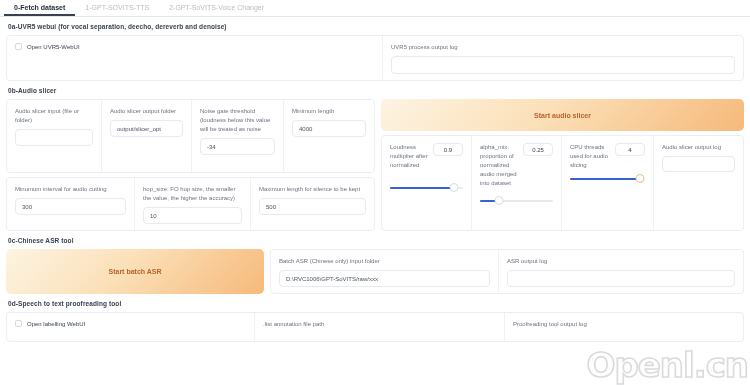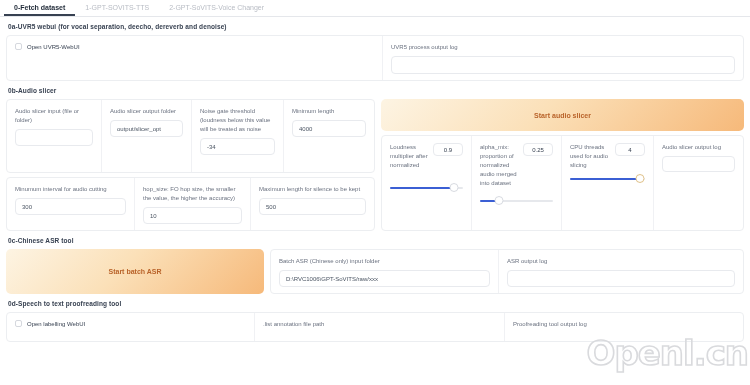--- a/index.html
+++ b/index.html
@@ -164,21 +164,21 @@
     padding: 0 4px;
   }
 
   .slider-head { display: flex; align-items: flex-start; gap: 5px; }
   .slider-head .fieldlabel { flex: 1; margin-bottom: 0; }
 
   
   .watermark {
     position: absolute;
     right: 2px;
-    bottom: 14px;
+    bottom: 2px;
     font-size: 34px;
     font-weight: bold;
     font-family: "DejaVu Sans", sans-serif;
     color: rgba(255,255,255,0.0);
     -webkit-text-stroke: 1.6px #d9dadd;
     letter-spacing: -1px;
     pointer-events: none;
     line-height: 36px;
     user-select: none;
   }

